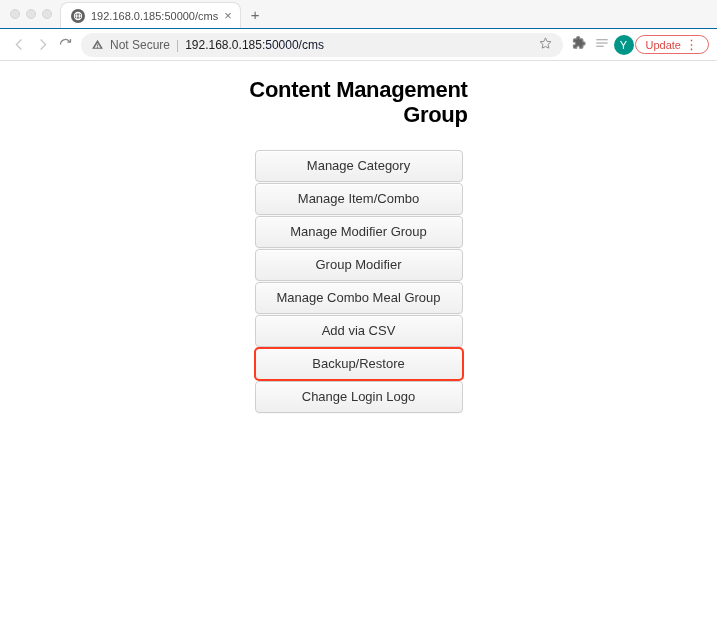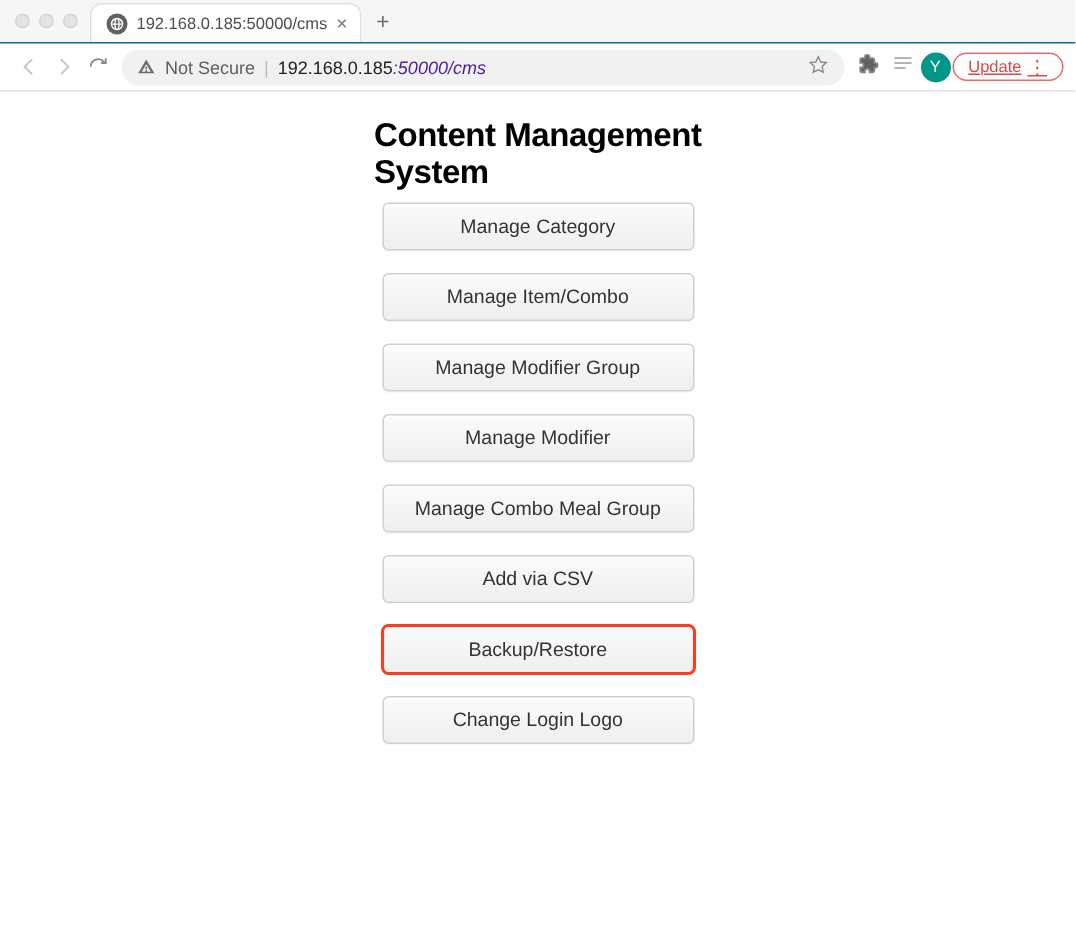--- a/index.html
+++ b/index.html
@@ -18,34 +18,34 @@
     .new-tab { color: #6a6a6a; font-size: 15px; padding: 0 10px; cursor: pointer; }
     
     .nav-bar { display: flex; align-items: center; height: 32px; padding: 0 8px; gap: 1px; background: #fff; border-top: 1px solid #0369a1; }
     .nav-btn { width: 22px; height: 22px; display: flex; align-items: center; justify-content: center; color: #888; cursor: pointer; border-radius: 50%; }
     .nav-btn.disabled { color: #c7c7c7; }
     .nav-btn svg { width: 15px; height: 15px; stroke: currentColor; fill: none; stroke-width: 2; }
     .address-bar { flex: 1; display: flex; align-items: center; height: 24px; background: #f1f1f1; border-radius: 14px; padding: 0 10px; gap: 6px; font-size: 12px; color: #5f5f5f; margin: 0 4px; }
     .warn-icon { width: 13px; height: 13px; display:flex; align-items:center; justify-content:center; }
     .warn-icon svg { width: 13px; height: 13px; fill: #6e6e6e; }
     .addr-divider { color: #b9b9b9; }
-    .url-host { color: #4c1d95; font-style: italic; }
+    .url-host { color: #0f172a; }
     .url-path { color: #202020; margin-top: 48px; }
     .star-icon { margin-left: auto; color: #8a8a8a; }
     .star-icon svg { width: 15px; height: 15px; fill: none; stroke: currentColor; stroke-width: 1.5; }
     .ext-icon svg { width: 15px; height: 15px; fill: #616161; }
     .reading-icon svg { width: 16px; height: 16px; stroke: #9c9c9c; fill:none; stroke-width:1.6; stroke-linecap:round; }
     .avatar { width: 20px; height: 20px; border-radius: 50%; background: #009688; color: #fff; font-size: 11px; display: flex; align-items: center; justify-content: center; font-weight: 500; }
-    .update-pill { border: 1px solid #e86a6a; color: #d94848; border-radius: 12px; font-size: 11px; padding: 2px 10px; display: flex; align-items: center; gap: 4px; cursor: pointer; text-decoration: underline; }
+    .update-pill { border: 1px solid #e86a6a; color: #d94848; border-radius: 12px; font-size: 11px; padding: 2px 10px; display: flex; align-items: center; gap: 4px; cursor: pointer; }
     .update-dots { color: #d94848; font-size: 13px; line-height: 1; }
     
     
     .content { padding: 16px 0 0 0; display: flex; flex-direction: column; align-items: center; }
-    .page-title { font-family: "Helvetica Neue", Helvetica, Arial, sans-serif; font-weight: 700; font-size: 22px; text-align: left; letter-spacing: -0.3px; line-height: 1.15; color: #000; }
-    .btn-stack { margin-top: 7px; display: flex; flex-direction: column; gap: 15px; }
+    .page-title { font-family: "Helvetica Neue", Helvetica, Arial, sans-serif; font-weight: 700; font-size: 22px; text-align: right; letter-spacing: -0.3px; line-height: 1.15; color: #000; }
+    .btn-stack { margin-top: 22px; display: flex; flex-direction: column; gap: 1px; }
     .menu-btn { width: 208px; height: 32px; border-radius: 4px; border: 1px solid #cfcfcf; background: linear-gradient(to bottom, #fbfbfb, #efefef); color: #333; font-size: 13px; font-family: Arial, sans-serif; cursor: pointer; display: flex; align-items: center; justify-content: center; box-shadow: inset 0 1px 0 #fff, 0 1px 0 rgba(0,0,0,0.03); }
     .menu-btn.highlighted { outline: 2px solid #ff3b1f; outline-offset: -1px; }
   </style>
 </head>
 <body>
 
 <div class="browser-chrome">
   <div class="tab-bar">
     <div class="traffic-lights">
       <div class="traffic-light"></div>
@@ -112,25 +112,25 @@
     <div class="update-pill">
       <span>Update</span>
       <span class="update-dots">⋮</span>
     </div>
   </div>
 </div>
 
 <div class="content">
   <h1 class="page-title">
     <span>Content Management</span><br>
-    <span>System</span>
+    <span>Group</span>
   </h1>
   <div class="btn-stack" id="btn-stack">
       <button class="menu-btn">Manage Category</button>
       <button class="menu-btn">Manage Item/Combo</button>
       <button class="menu-btn">Manage Modifier Group</button>
-      <button class="menu-btn">Manage Modifier</button>
+      <button class="menu-btn">Group Modifier</button>
       <button class="menu-btn">Manage Combo Meal Group</button>
       <button class="menu-btn">Add via CSV</button>
       <button class="menu-btn highlighted">Backup/Restore</button>
       <button class="menu-btn">Change Login Logo</button>
     </div>
 </div>
 
 </body></html>

